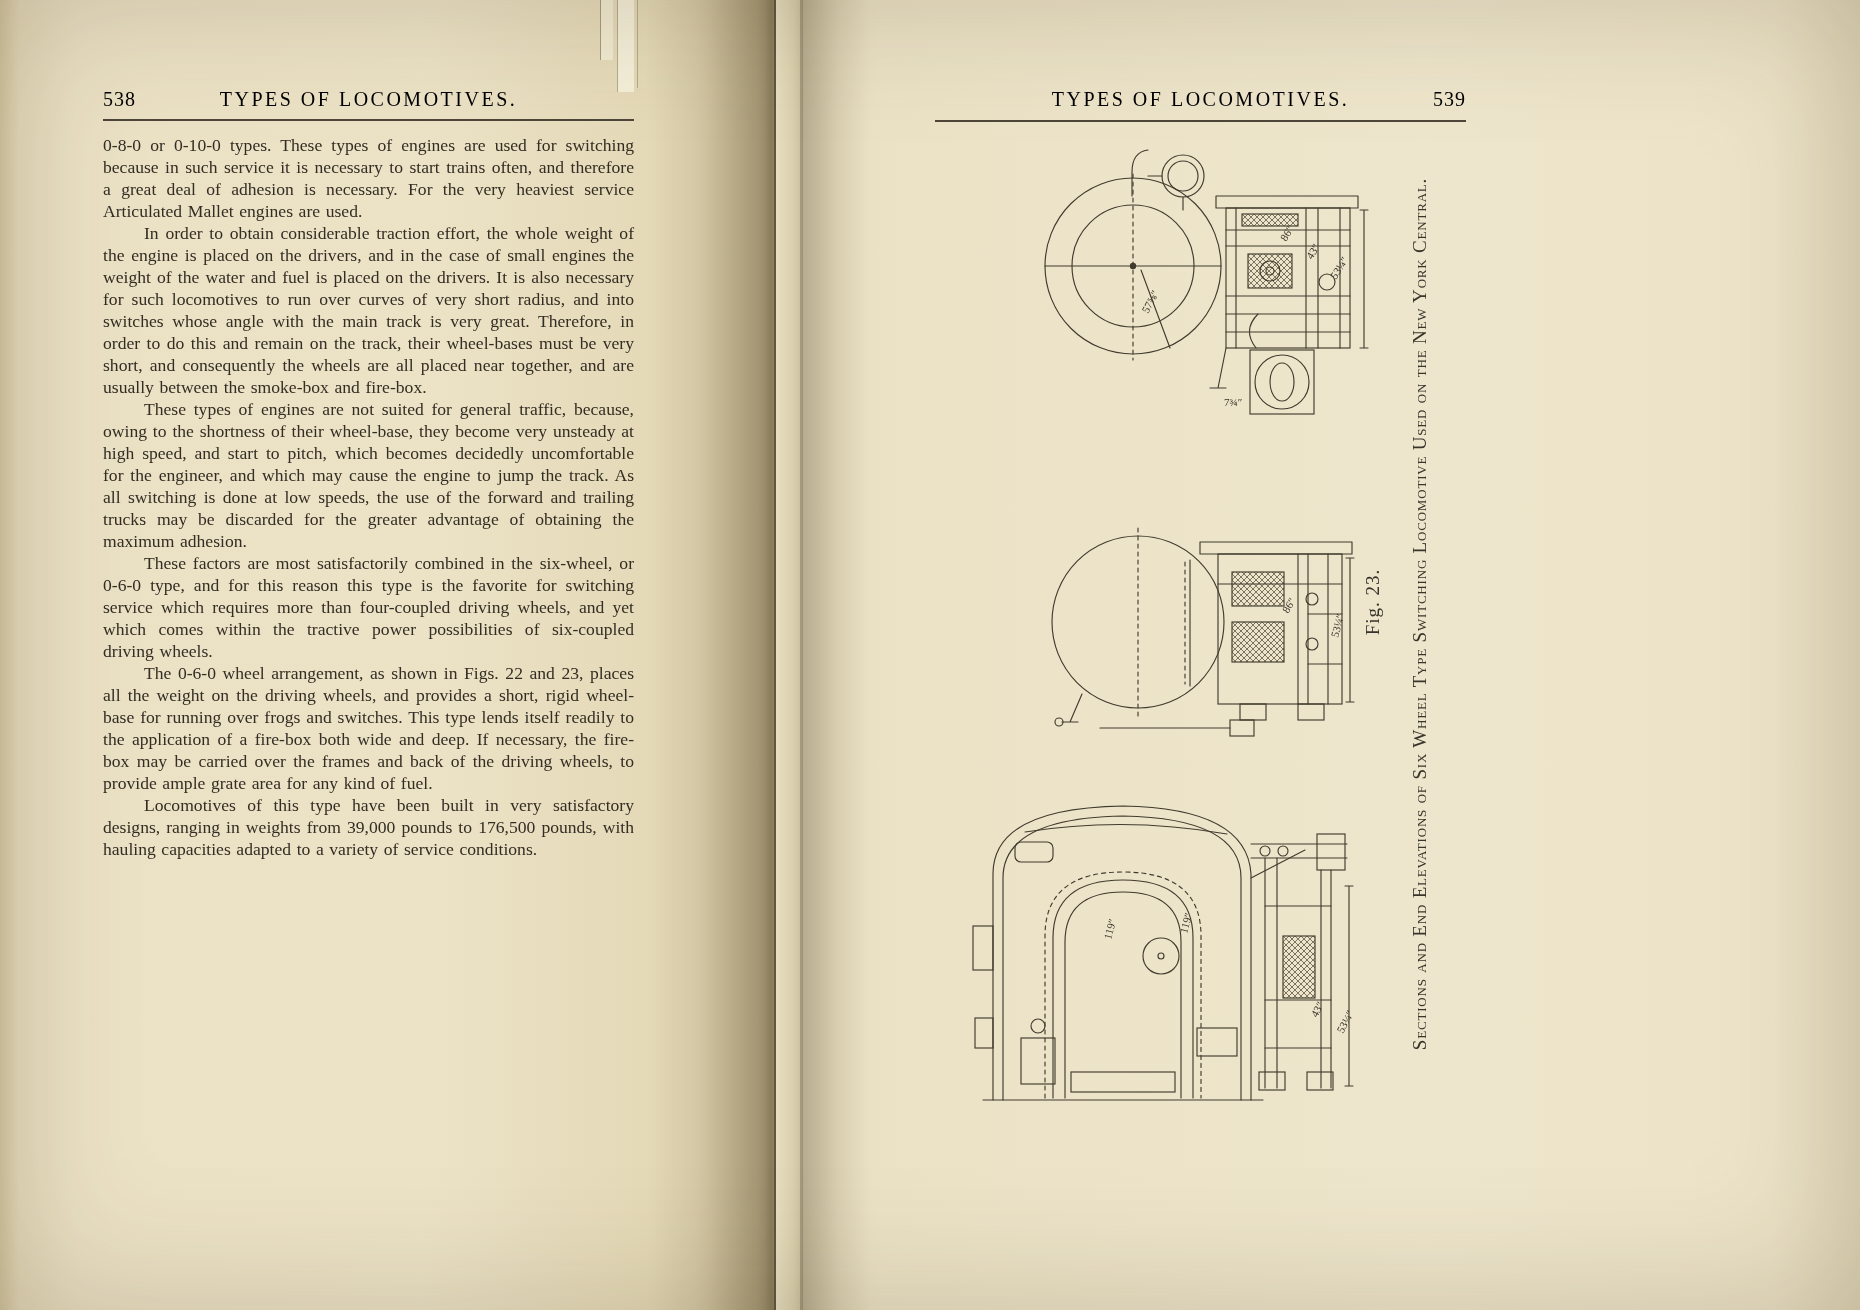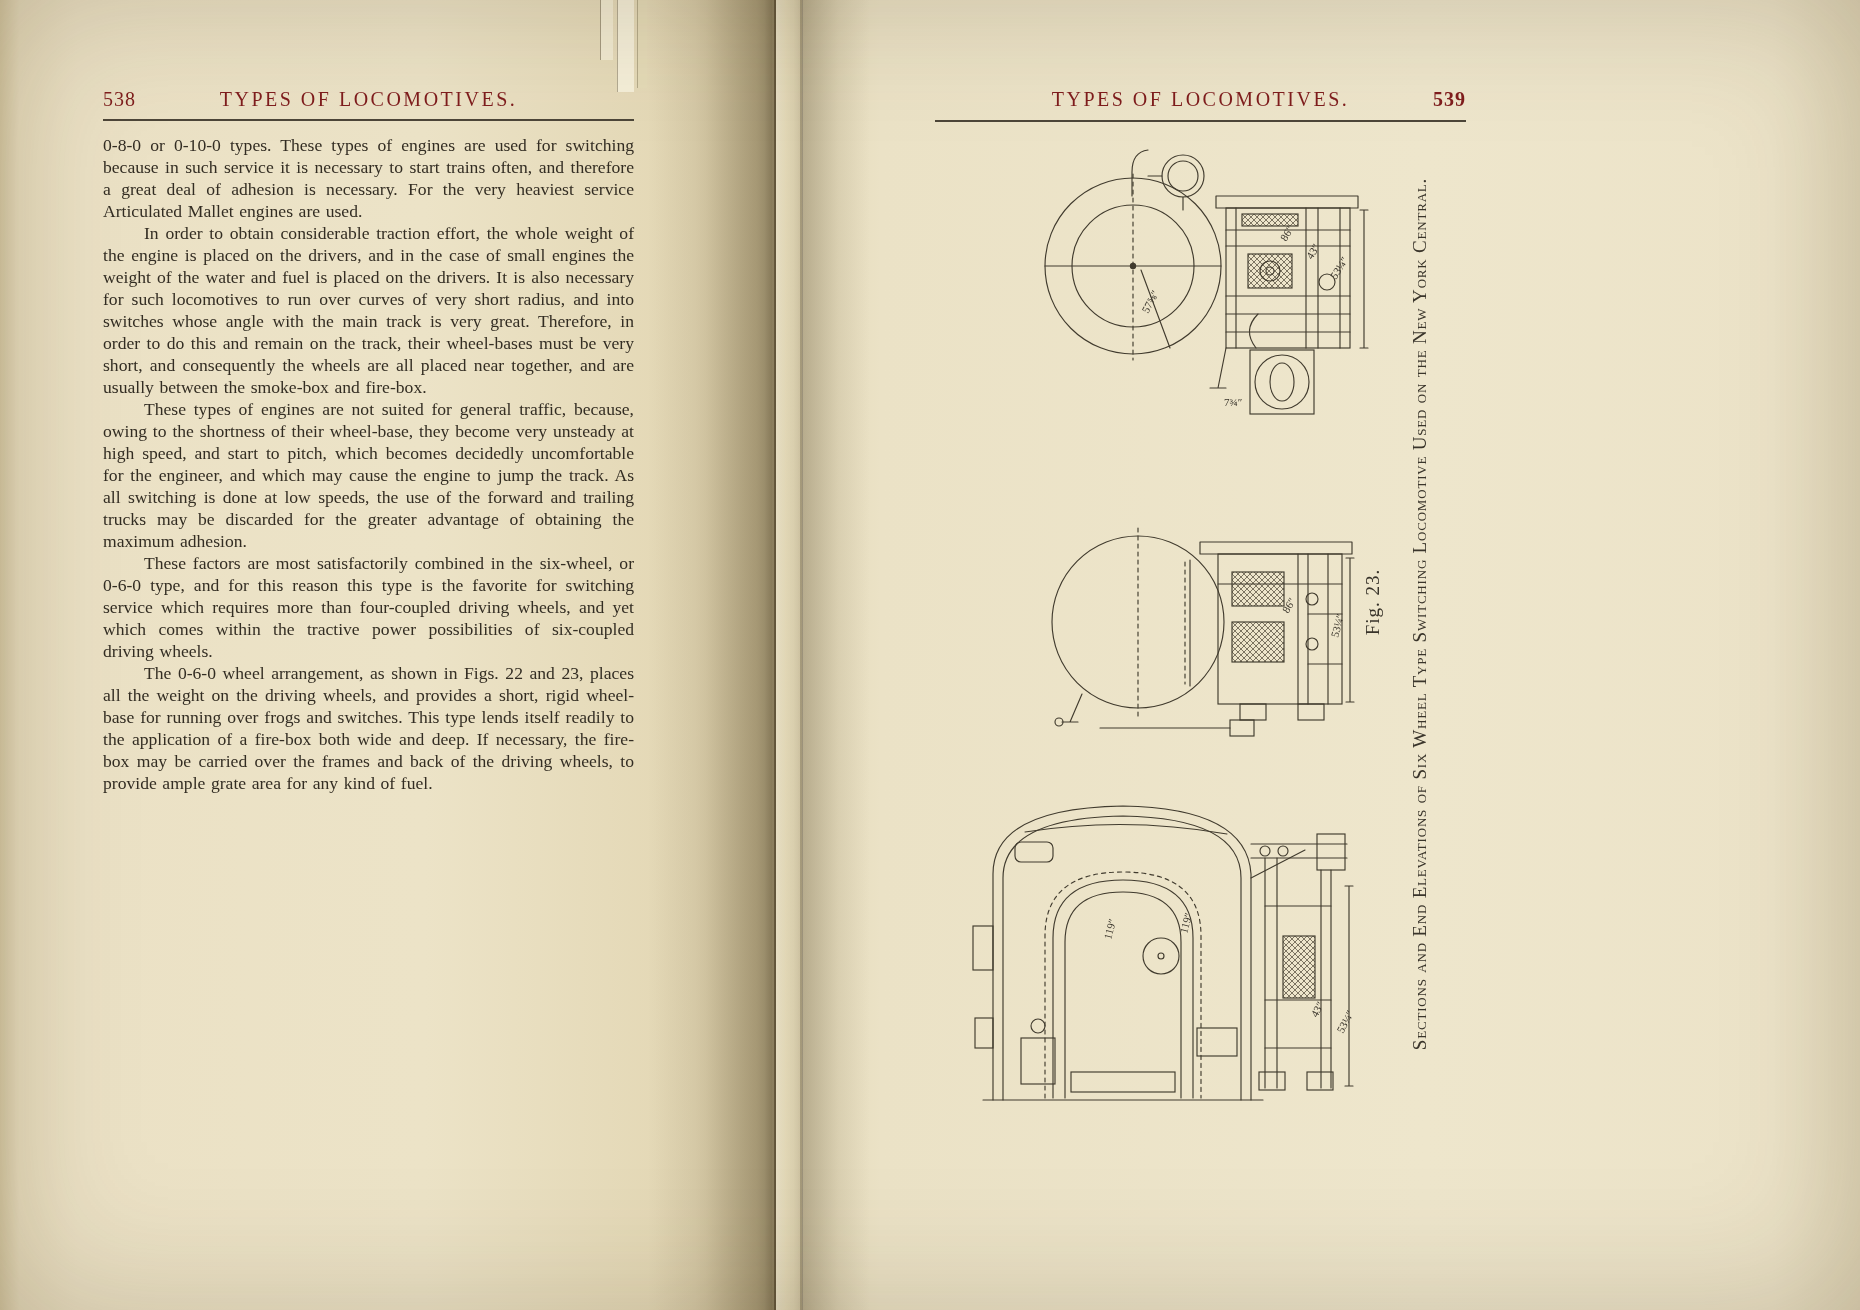--- a/index.html
+++ b/index.html
@@ -30,25 +30,25 @@
   .right-gutter-shadow{
     position:absolute;left:800px;top:0;width:70px;height:1310px;
     background:linear-gradient(90deg,rgba(60,48,24,.28) 0%,rgba(60,48,24,.08) 55%,rgba(0,0,0,0) 100%);
   }
   .top-edge{position:absolute;top:0;background:#f2ebd2;}
   .top-edge.e1{left:600px;width:12px;height:60px;border-left:1px solid rgba(70,58,32,.45);}
   .top-edge.e2{left:617px;width:16px;height:92px;background:#f5efd9;border-left:1px solid rgba(70,58,32,.38);}
   .top-edge.e3{left:637px;width:9px;height:88px;background:#e5dbb8;border-left:1px solid rgba(70,58,32,.3);}
   .vignette{position:absolute;left:0;top:0;width:1860px;height:1310px;box-shadow:inset 0 0 140px rgba(70,52,24,.22);pointer-events:none;}
 
-  .header-row{position:absolute;height:30px;color:#7f1d1d;font-size:20px;letter-spacing:2.5px;text-align:right;}
+  .header-row{position:absolute;height:30px;color:#000000;font-size:20px;letter-spacing:2.5px;text-align:right;}
   .header-row .pageno{position:absolute;top:0;letter-spacing:1px;}
   .header-row .title{position:absolute;left:50%;transform:translateX(-50%);white-space:nowrap;top:0;}
   .hr-left .pageno{left:0;}
-  .hr-right .pageno{right:0;font-weight:bold;}
+  .hr-right .pageno{right:0;}
   .rule{position:absolute;background:#4d4639;}
 
   .text-block{
     position:absolute;left:103px;top:134px;width:531px;
     font-size:17.6px;line-height:22px;color:#332d23;
     text-align:justify;word-spacing:1.2px;
   }
   .text-block p{margin:0;text-indent:41px;}
   .text-block p.noindent{text-indent:0;}
 
@@ -85,20 +85,21 @@
   <span class="title">TYPES OF LOCOMOTIVES.</span>
 </div>
 <div class="rule" style="left:103px;top:119px;width:531px;height:1.5px;"></div>
 
 <div class="text-block">
   <p class="noindent">0-8-0 or 0-10-0 types.  These types of engines are used for switching because in such service it is necessary to start trains often, and therefore a great deal of adhesion is necessary.  For the very heaviest service Articulated Mallet engines are used.</p>
   <p>In order to obtain considerable traction effort, the whole weight of the engine is placed on the drivers, and in the case of small engines the weight of the water and fuel is placed on the drivers.  It is also necessary for such locomotives to run over curves of very short radius, and into switches whose angle with the main track is very great.  Therefore, in order to do this and remain on the track, their wheel-bases must be very short, and consequently the wheels are all placed near together, and are usually between the smoke-box and fire-box.</p>
   <p>These types of engines are not suited for general traffic, because, owing to the shortness of their wheel-base, they become very unsteady at high speed, and start to pitch, which becomes decidedly uncomfortable for the engineer, and which may cause the engine to jump the track.  As all switching is done at low speeds, the use of the forward and trailing trucks may be discarded for the greater advantage of obtaining the maximum adhesion.</p>
   <p>These factors are most satisfactorily combined in the six-wheel, or 0-6-0 type, and for this reason this type is the favorite for switching service which requires more than four-coupled driving wheels, and yet which comes within the tractive power possibilities of six-coupled driving wheels.</p>
   <p>The 0-6-0 wheel arrangement, as shown in Figs. 22 and 23, places all the weight on the driving wheels, and provides a short, rigid wheel-base for running over frogs and switches.  This type lends itself readily to the application of a fire-box both wide and deep.  If necessary, the fire-box may be carried over the frames and back of the driving wheels, to provide ample grate area for any kind of fuel.</p>
+  <p>Locomotives of this type have been built in very satisfactory designs, ranging in weights from 39,000 pounds to 176,500 pounds, with hauling capacities adapted to a variety of service conditions.</p>
 </div>
 
 <div class="header-row hr-right" style="left:935px;top:88px;width:531px;">
   <span class="title">TYPES OF LOCOMOTIVES.</span>
   <span class="pageno">539</span>
 </div>
 <div class="rule" style="left:935px;top:120px;width:531px;height:2px;"></div>
 
 <svg class="drawing" style="left:1020px;top:136px;" width="360" height="300" viewBox="0 0 360 300">
   <defs>

